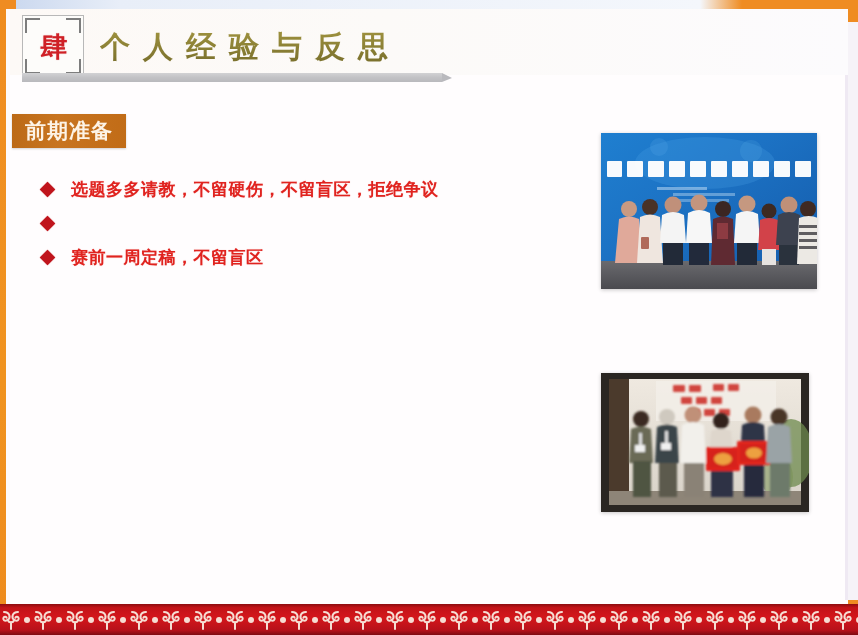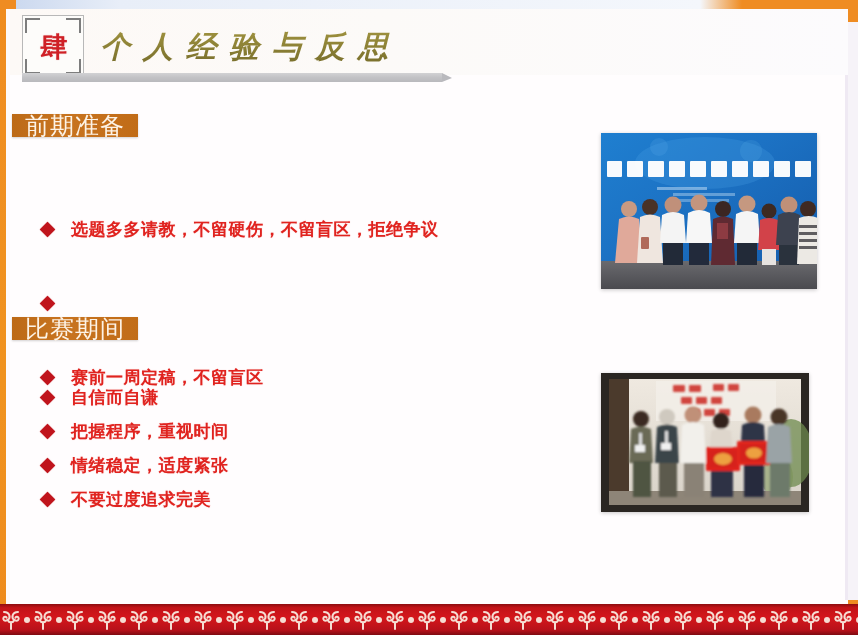--- a/index.html
+++ b/index.html
@@ -131,21 +131,20 @@
 
   .slide-title {
     position: absolute;
     left: 90px; top: 12px;
     height: 52px;
     display: flex;
     align-items: center;
     font-family: "DejaVu Serif", "Liberation Serif", serif;
     font-size: 30px;
     font-weight: bold;
-    font-style: italic;
     letter-spacing: 13px;
     color: #8d8236;
     background: linear-gradient(to bottom, #a89a42 0%, #8c8136 50%, #6e6526 100%);
     -webkit-background-clip: text;
     background-clip: text;
     -webkit-text-fill-color: transparent;
     white-space: nowrap;
   }
 
   .title-rule {
@@ -159,50 +158,50 @@
     left: 442px; top: 73px;
     width: 0; height: 0;
     border-left: 10px solid #b9b9bd;
     border-top: 5px solid transparent;
     border-bottom: 4px solid transparent;
   }
 
   
   .section-chip {
     position: absolute;
-    height: 23px;
+    height: 34px;
     padding: 0 13px;
     display: flex;
     align-items: center;
     justify-content: center;
     color: #fdf3e6;
     font-family: "DejaVu Sans", "Liberation Sans", sans-serif;
-    font-weight: normal;
-    font-size: 24px;
+    font-weight: bold;
+    font-size: 21px;
     letter-spacing: 1px;
     background: linear-gradient(to right, #bc6a17 0%, #c87420 40%, #c16c17 100%);
     box-shadow: 0 1px 2px rgba(0,0,0,0.18);
     white-space: nowrap;
   }
   #chip-prep { left: 12px; top: 114px; }
   #chip-during { left: 12px; top: 317px; }
 
   .bullet-list {
     position: absolute;
     left: 42px;
   }
   #list-prep { top: 172px; }
   #list-during { top: 380px; }
 
   .bullet-row {
     display: flex;
     align-items: center;
     white-space: nowrap;
   }
-  #list-prep .bullet-row { height: 34px; margin-top: 40px; }
+  #list-prep .bullet-row { height: 34px; }
   #list-during .bullet-row { height: 34px; }
 
   .bullet-mark {
     flex: 0 0 auto;
     width: 11px; height: 11px;
     background: #c0141c;
     transform: rotate(45deg);
     margin-right: 18px;
     box-shadow: 0 0 1px rgba(192,20,28,0.6);
   }
@@ -268,40 +267,21 @@
     </div>
     <div class="bullet-row">
       <span class="bullet-mark"></span>
     </div>
     <div class="bullet-row">
       <span class="bullet-mark"></span>
       <span class="bullet-text">赛前一周定稿，不留盲区</span>
     </div>
   </div>
 
-  <div class="section-chip" id="chip-during">比赛期间</div>
-
-  <div class="bullet-list" id="list-during">
-    <div class="bullet-row">
-      <span class="bullet-mark"></span>
-      <span class="bullet-text">自信而自谦</span>
-    </div>
-    <div class="bullet-row">
-      <span class="bullet-mark"></span>
-      <span class="bullet-text">把握程序，重视时间</span>
-    </div>
-    <div class="bullet-row">
-      <span class="bullet-mark"></span>
-      <span class="bullet-text">情绪稳定，适度紧张</span>
-    </div>
-    <div class="bullet-row">
-      <span class="bullet-mark"></span>
-      <span class="bullet-text">不要过度追求完美</span>
-    </div>
-  </div>
+
 
   <div class="photo" id="photo-ceremony-banner">
     <svg viewBox="0 0 216 156" preserveAspectRatio="none">
       <defs>
         <linearGradient id="blueBanner" x1="0" y1="0" x2="1" y2="1">
           <stop offset="0%" stop-color="#1f7fd0"></stop>
           <stop offset="40%" stop-color="#1c72c4"></stop>
           <stop offset="100%" stop-color="#1459a8"></stop>
         </linearGradient>
         <linearGradient id="floor1" x1="0" y1="0" x2="0" y2="1">

